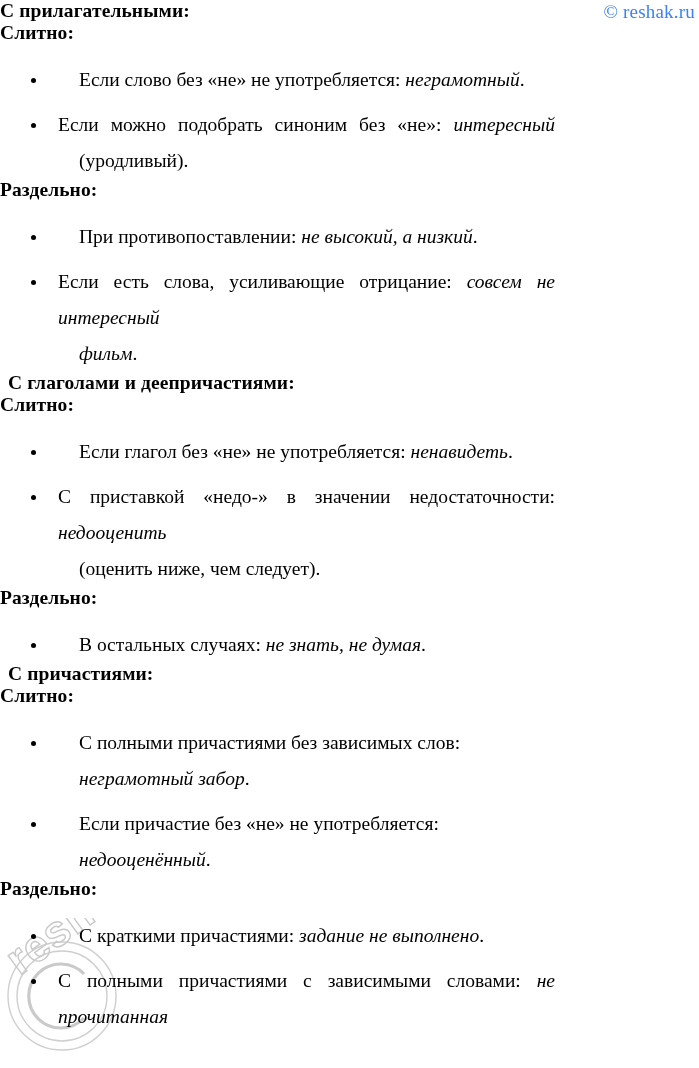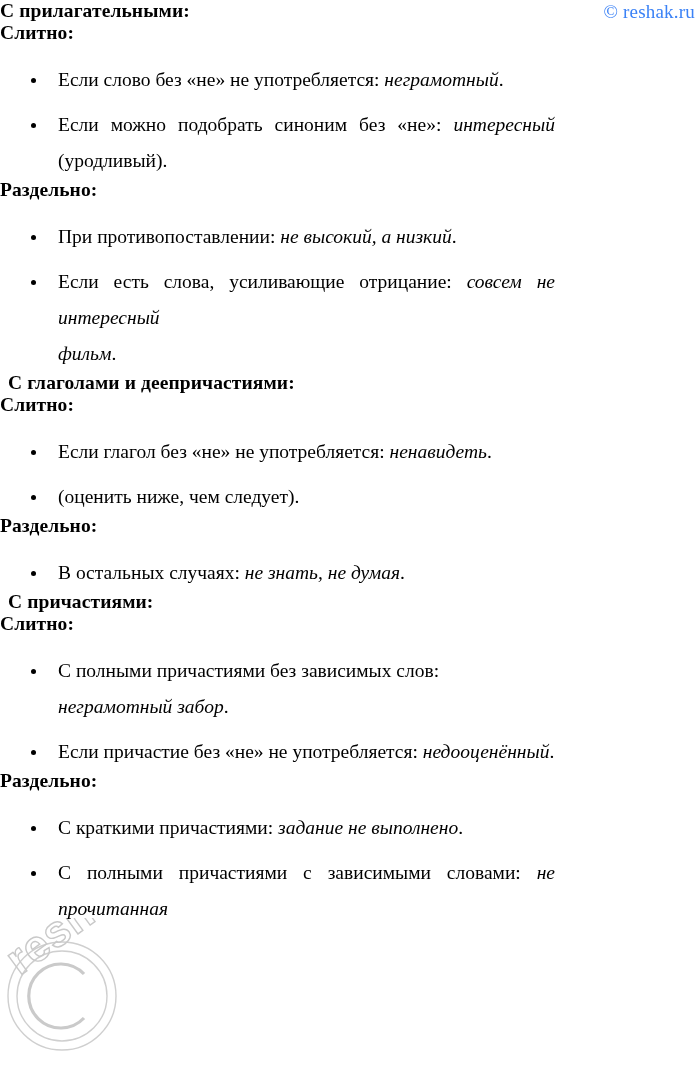--- a/index.html
+++ b/index.html
@@ -112,20 +112,21 @@
   ul.rules li > .ln {
     display: block;
   }
   ul.rules li > .ln.just {
     text-align: justify;
     text-align-last: justify;
   }
   ul.rules li > .ln.last {
     text-align: left;
     text-align-last: left;
+    margin-left: 21px;
   }
   em.ex {
     font-style: italic;
   }
 </style>
 </head>
 <body>
 
 <div id="page">
 
@@ -162,20 +163,21 @@
           <span class="ln last"><em class="ex">фильм</em><span>.</span></span>
         </li>
       </ul>
       <h2 class="section sp-heading">С глаголами и деепричастиями:</h2>
       <h2 class="section sp-sub">Слитно:</h2>
       <ul class="rules after-head">
         <li>
           <span class="ln last"><span>Если глагол без «не» не употребляется: </span><em class="ex">ненавидеть</em><span>.</span></span>
         </li>
         <li>
+          <span class="ln just"><span>С приставкой «недо-» в значении недостаточности: </span><em class="ex">недооценить</em></span>
           <span class="ln last"><span>(оценить ниже, чем следует).</span></span>
         </li>
       </ul>
       <h2 class="section sp-sub">Раздельно:</h2>
       <ul class="rules after-head">
         <li>
           <span class="ln last"><span>В остальных случаях: </span><em class="ex">не знать, не думая</em><span>.</span></span>
         </li>
       </ul>
       <h2 class="section sp-heading">С причастиями:</h2>

